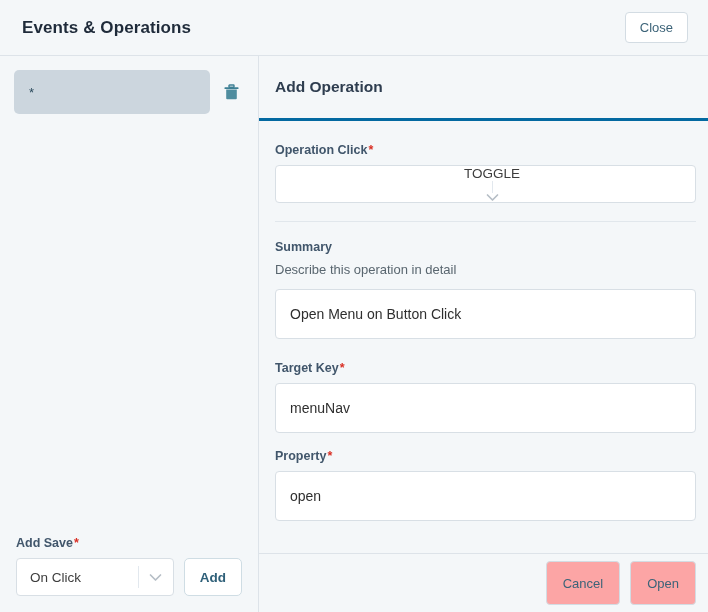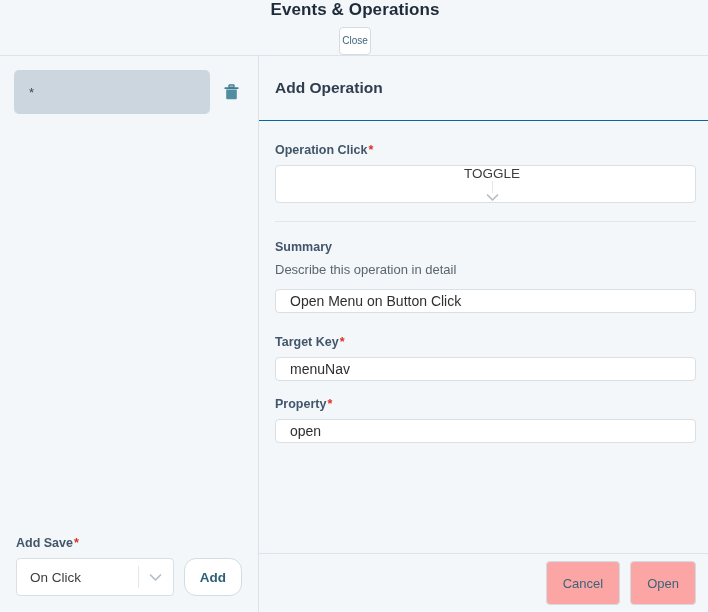--- a/index.html
+++ b/index.html
@@ -25,41 +25,40 @@
   
   .modal-header {
     height: 56px;
     min-height: 56px;
     display: flex;
     align-items: center;
     justify-content: space-between;
     padding: 0 20px 0 22px;
     border-bottom: 1px solid #dde3e9;
     background: #f4f7f9;
-    flex-direction: column;
   }
   .modal-title {
     font-size: 17px;
     font-weight: bold;
     color: #1f2b3a;
     letter-spacing: 0.1px;
   }
   .btn {
     font-family: "Liberation Sans", sans-serif;
     background: #ffffff;
     border: 1px solid #d3dce3;
     border-radius: 4px;
     color: #3c6378;
     font-size: 13px;
     cursor: pointer;
     line-height: 1;
   }
   .btn-close {
-    padding: 8px 2px;
-    font-size: 10px;
+    padding: 8px 14px;
+    font-size: 13px;
   }
 
   
   .modal-body {
     flex: 1;
     display: flex;
     min-height: 0;
   }
 
   
@@ -146,42 +145,42 @@
     width: 34px;
     display: flex;
     align-items: center;
     justify-content: center;
   }
   .chev svg { display: block; }
   .btn-add {
     padding: 0 15px;
     height: 38px;
     border: 1px solid #cfdde4;
-    border-radius: 12px;
+    border-radius: 5px;
     background: #ffffff;
     color: #2f6079;
     font-weight: bold;
     font-size: 13.5px;
   }
 
   
   .right-panel {
     flex: 1;
     display: flex;
     flex-direction: column;
     min-width: 0;
     background: #f4f7f9;
   }
   .right-header {
     height: 65px;
     min-height: 65px;
     display: flex;
     align-items: center;
     padding: 0 0 0 16px;
-    border-bottom: 1px solid #0369a1;
+    border-bottom: 3px solid #0369a1;
   }
   .right-title {
     font-size: 15.5px;
     font-weight: bold;
     color: #2e3d4f;
   }
   .form-scroll {
     flex: 1;
     padding: 22px 12px 10px 16px;
     overflow-y: auto;
@@ -193,21 +192,21 @@
     background: #e1e7ec;
     margin: 18px 0 18px 0;
   }
   .helper-text {
     font-size: 13px;
     color: #59666f;
     margin: 8px 0 12px 0;
   }
   .text-input {
     width: 100%;
-    height: 24px;
+    height: 50px;
     background: #ffffff;
     border: 1px solid #d8dfe5;
     border-radius: 4px;
     padding: 0 14px;
     font-family: "Liberation Sans", sans-serif;
     font-size: 14px;
     color: #2f2f2f;
     display: flex;
     align-items: center;
   }

